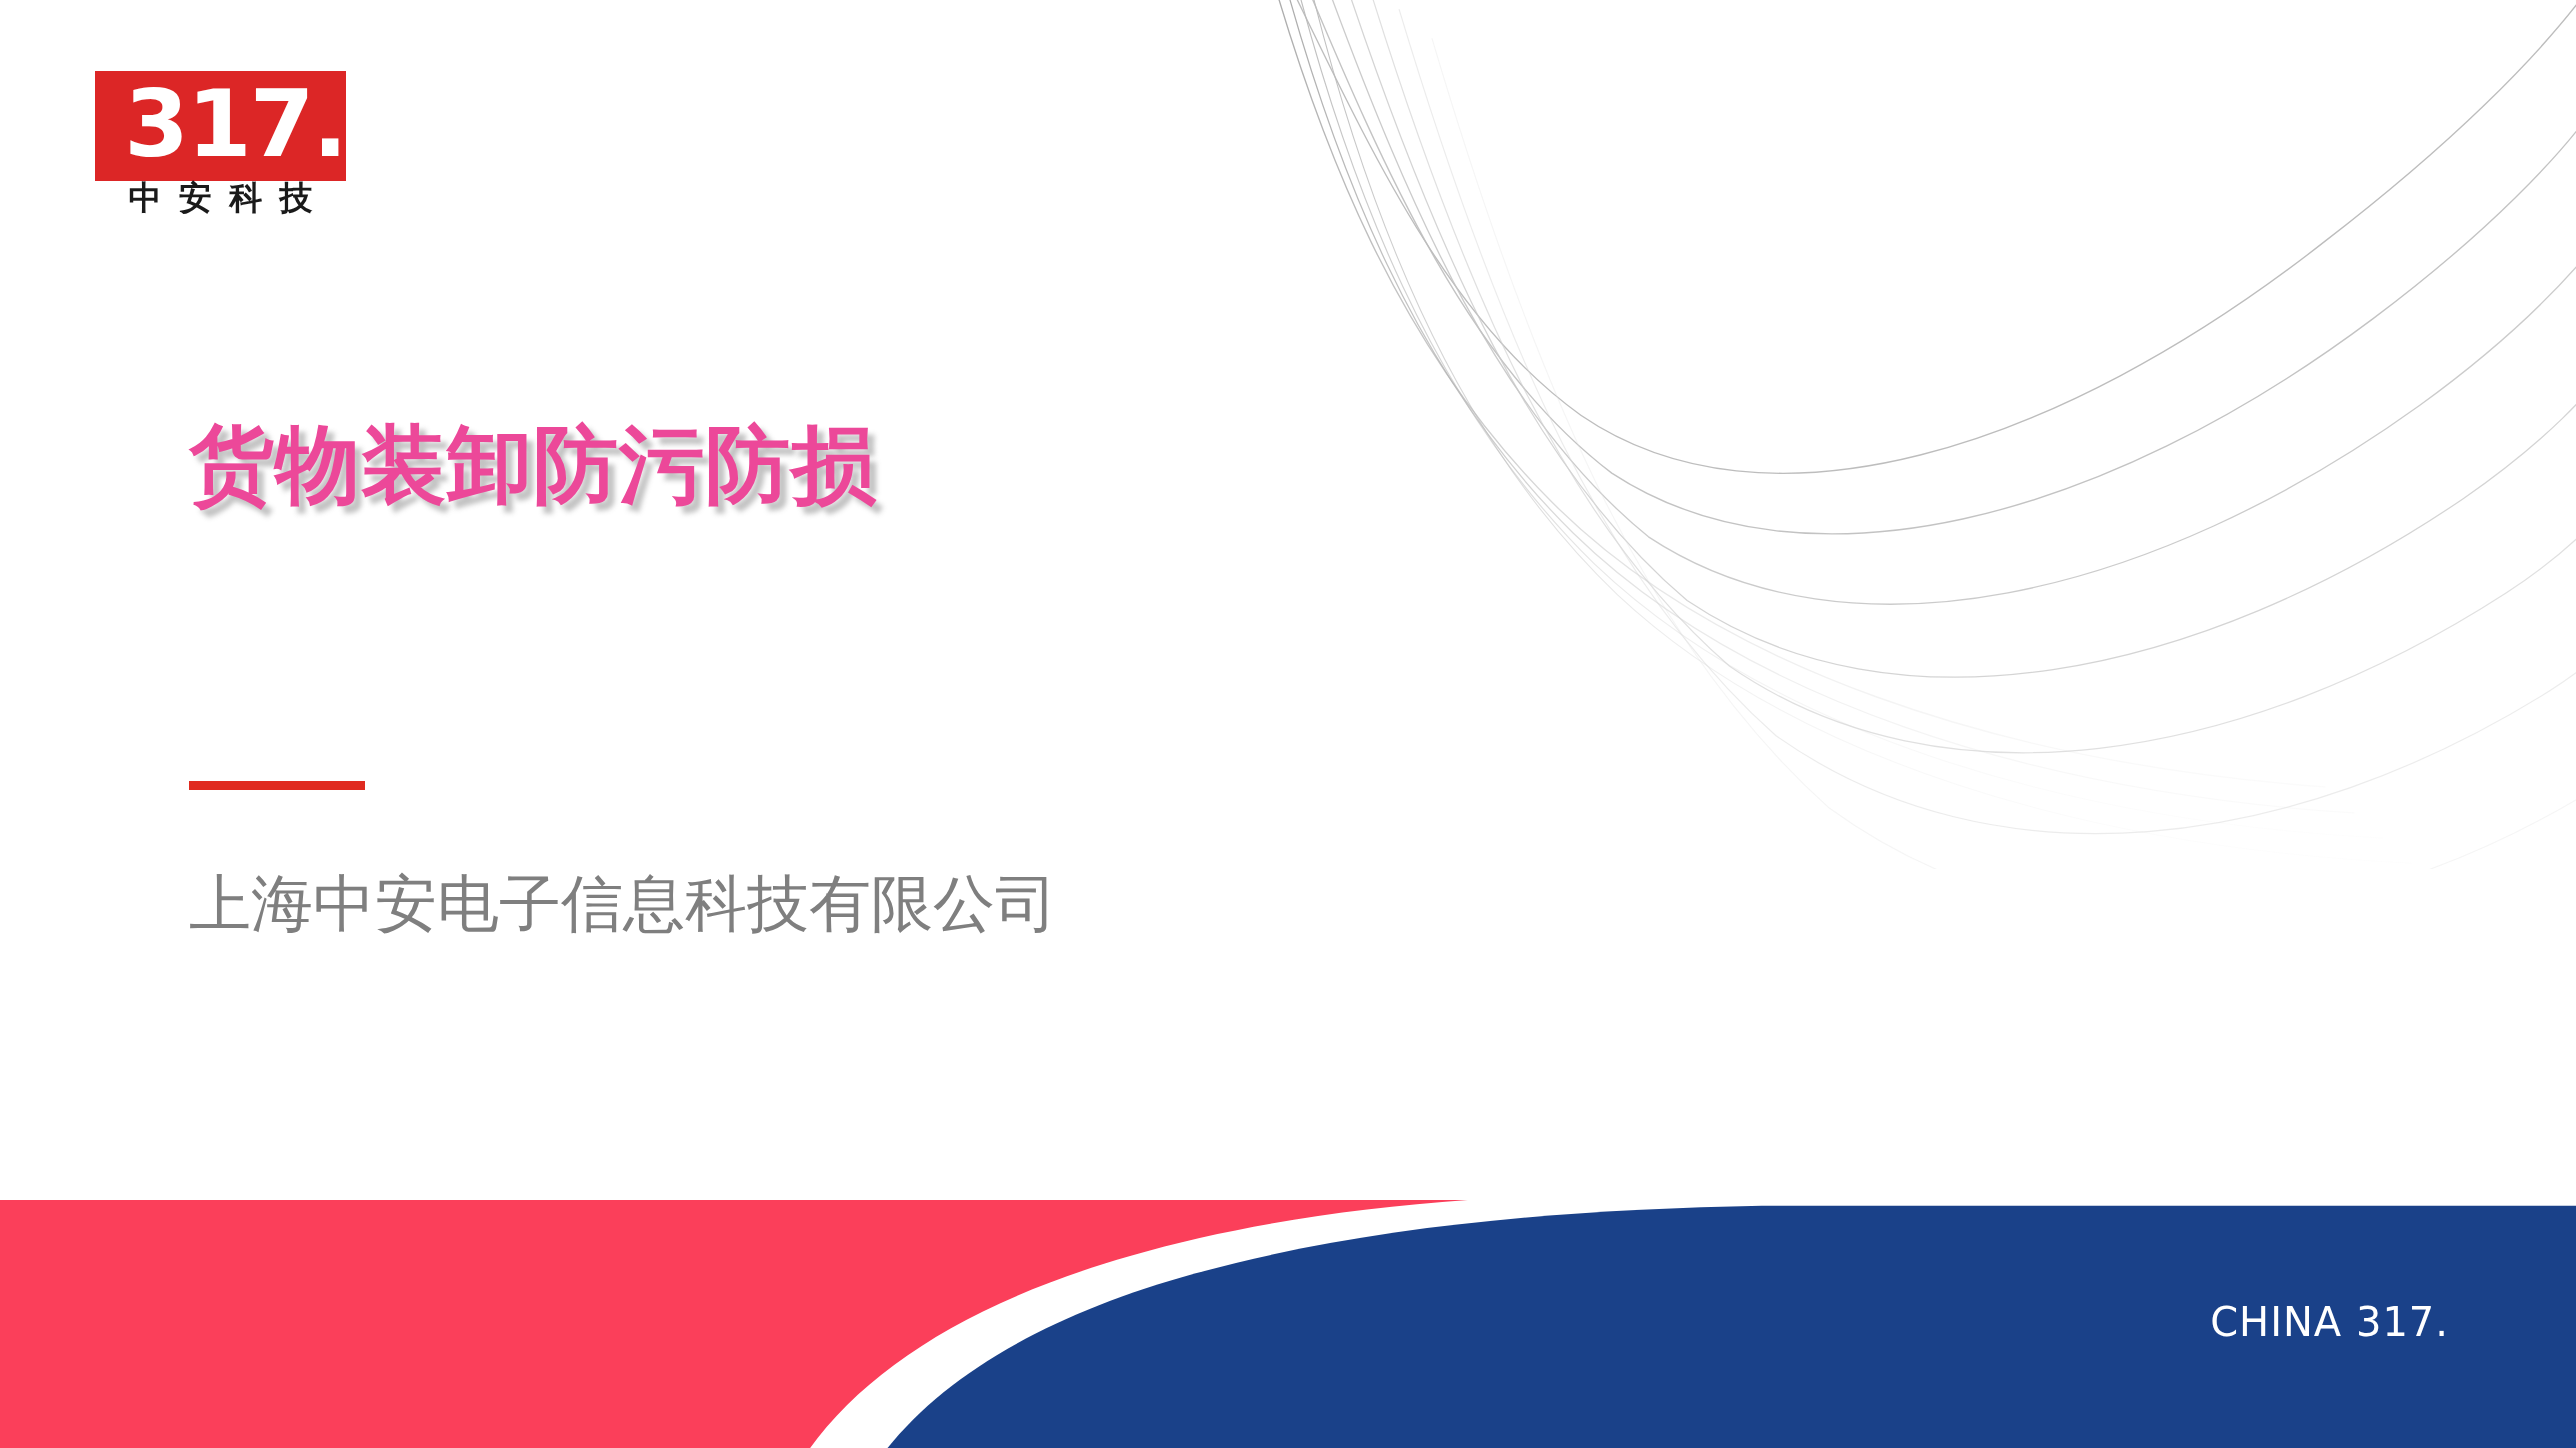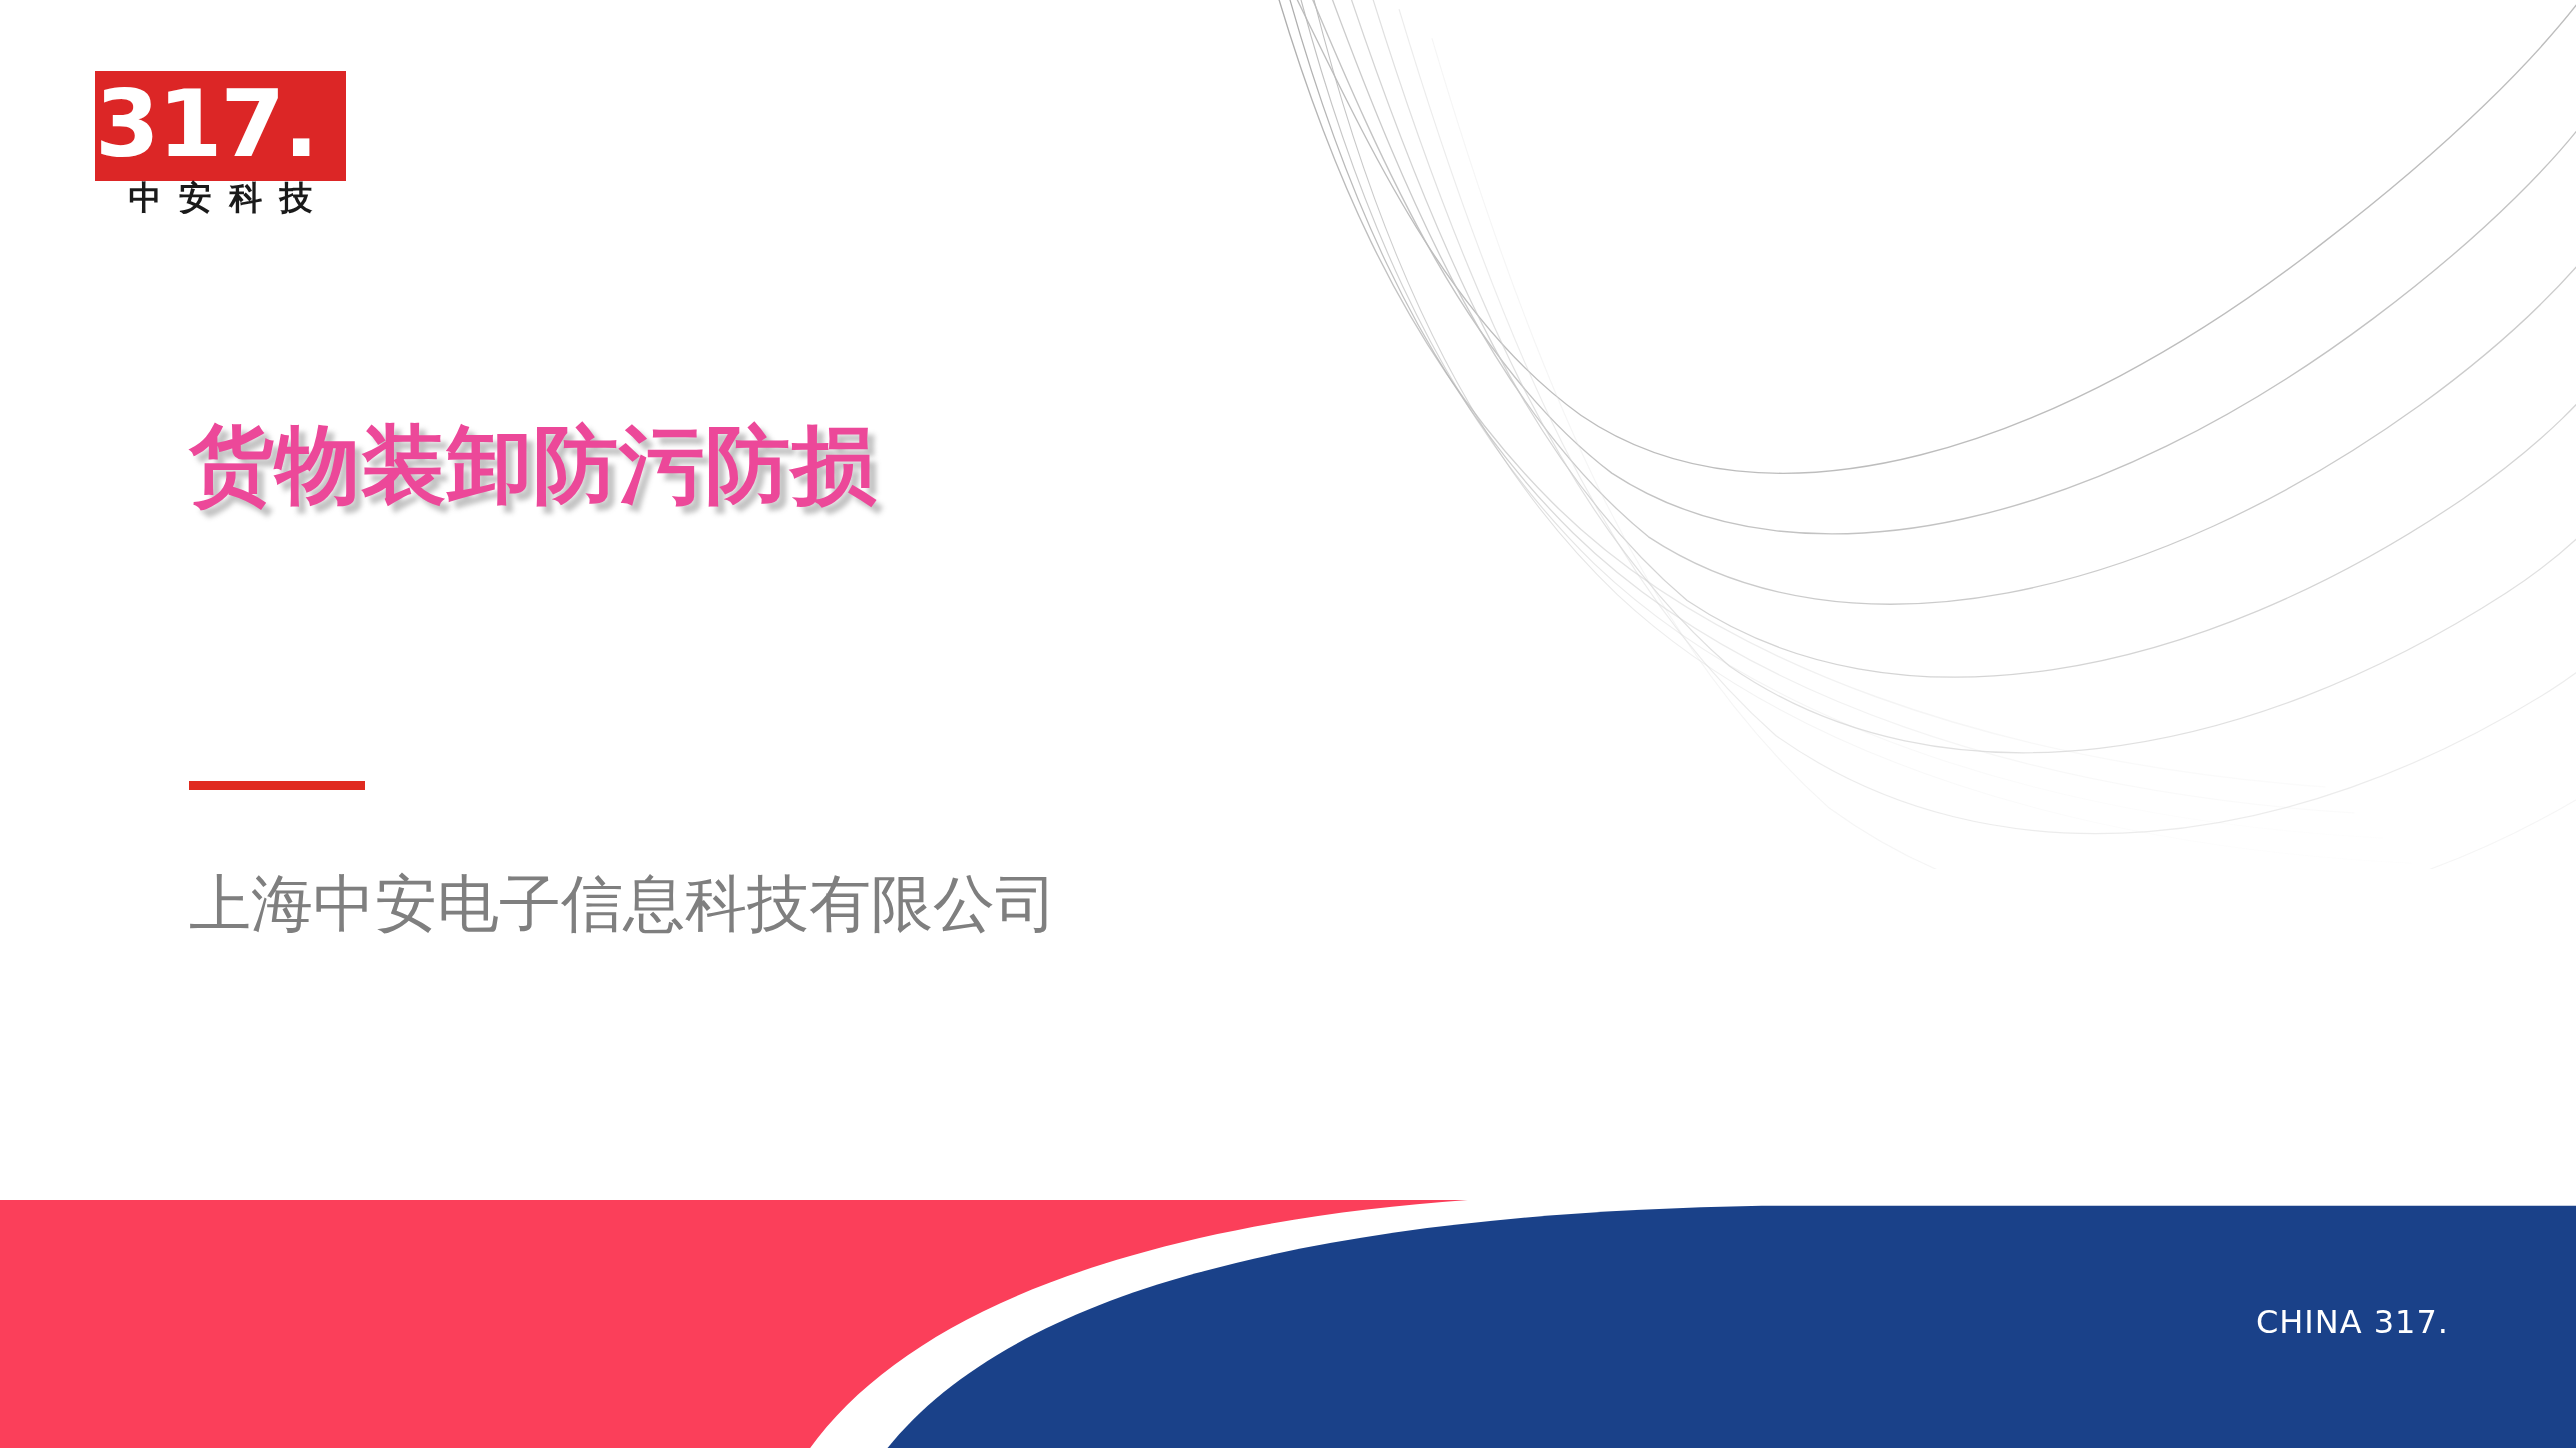--- a/index.html
+++ b/index.html
@@ -36,21 +36,21 @@
     left: 95px;
     top: 71px;
     width: 251px;
   }
   #logo-badge {
     width: 251px;
     height: 110px;
     background: #dc2626;
     display: flex;
     align-items: center;
-    justify-content: flex-start;
+    justify-content: flex-end;
     overflow: hidden;
   }
   #logo-badge-text {
     color: #ffffff;
     font-family: "DejaVu Sans", sans-serif;
     font-weight: 700;
     font-size: 93px;
     line-height: 93px;
     letter-spacing: -1.9px;
     transform: translateY(-1.9px);
@@ -126,21 +126,21 @@
     height: 249px;
     display: block;
   }
   #footer-label {
     position: absolute;
     right: 127px;
     top: 97px;
     color: #ffffff;
     font-family: "DejaVu Sans", sans-serif;
     font-weight: 400;
-    font-size: 32px;
+    font-size: 40px;
     line-height: 50px;
     letter-spacing: 1px;
     white-space: nowrap;
   }
 </style>
 </head>
 <body>
 
 <div id="slide">
 

